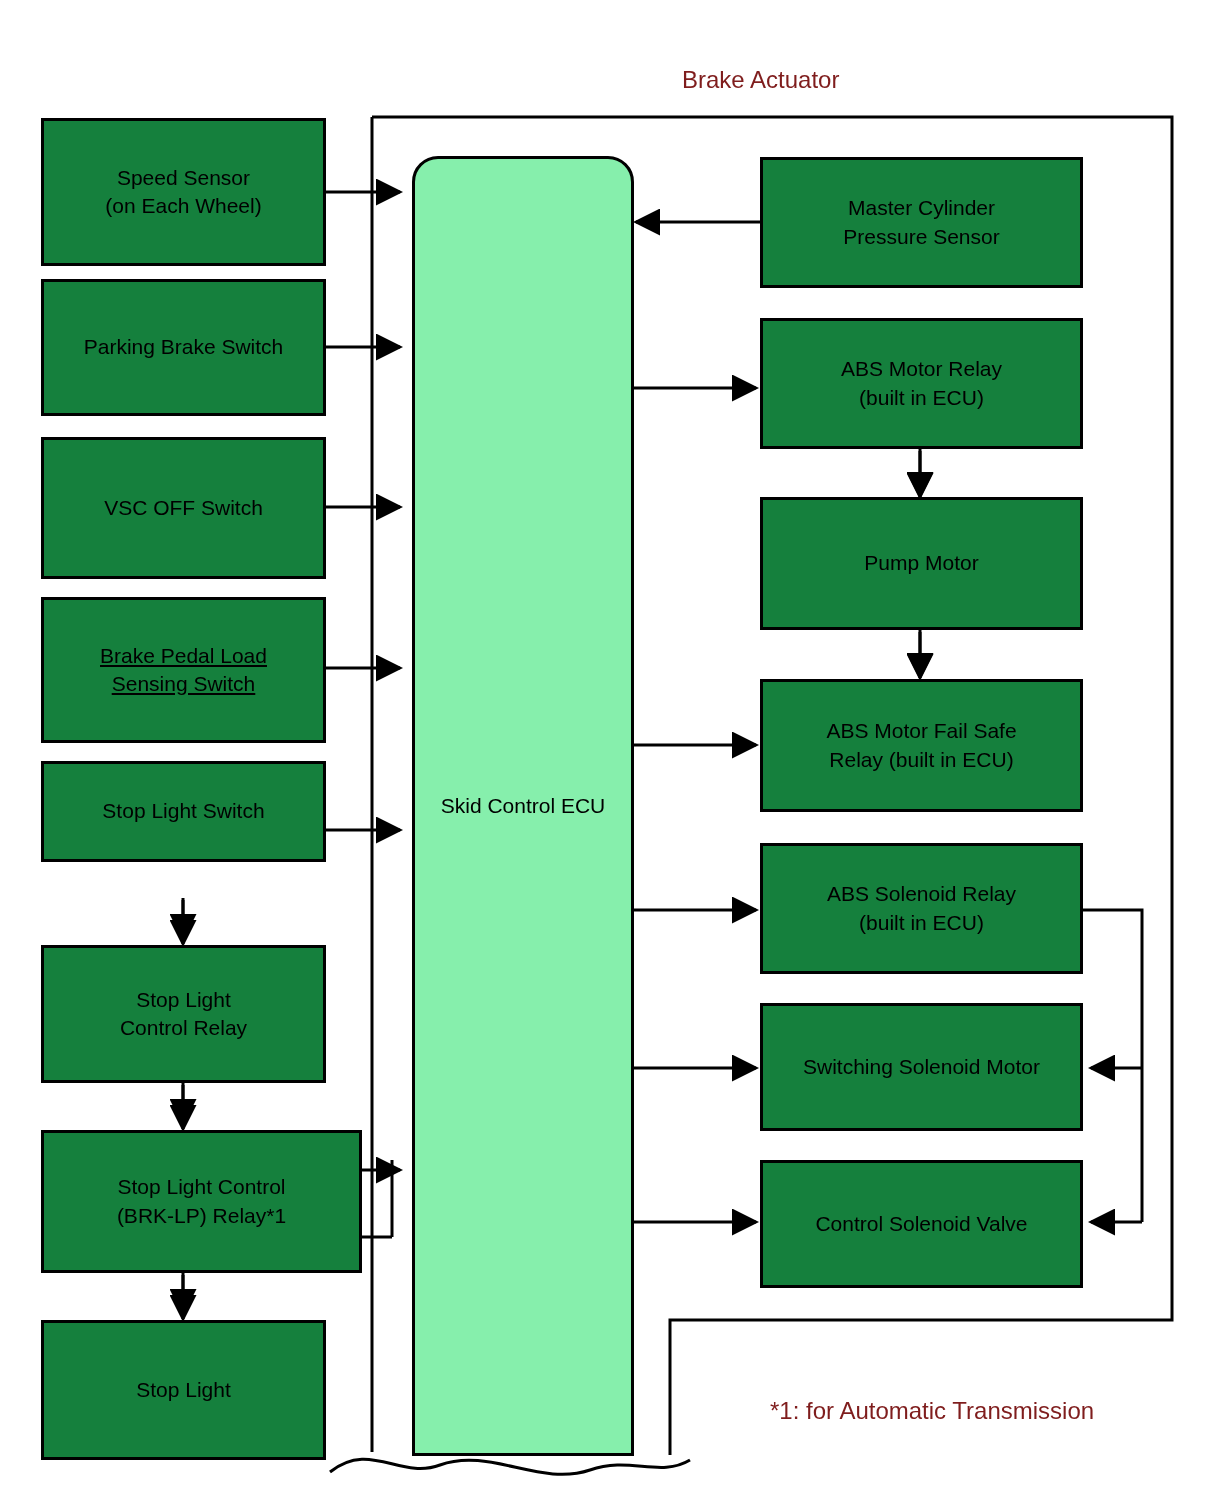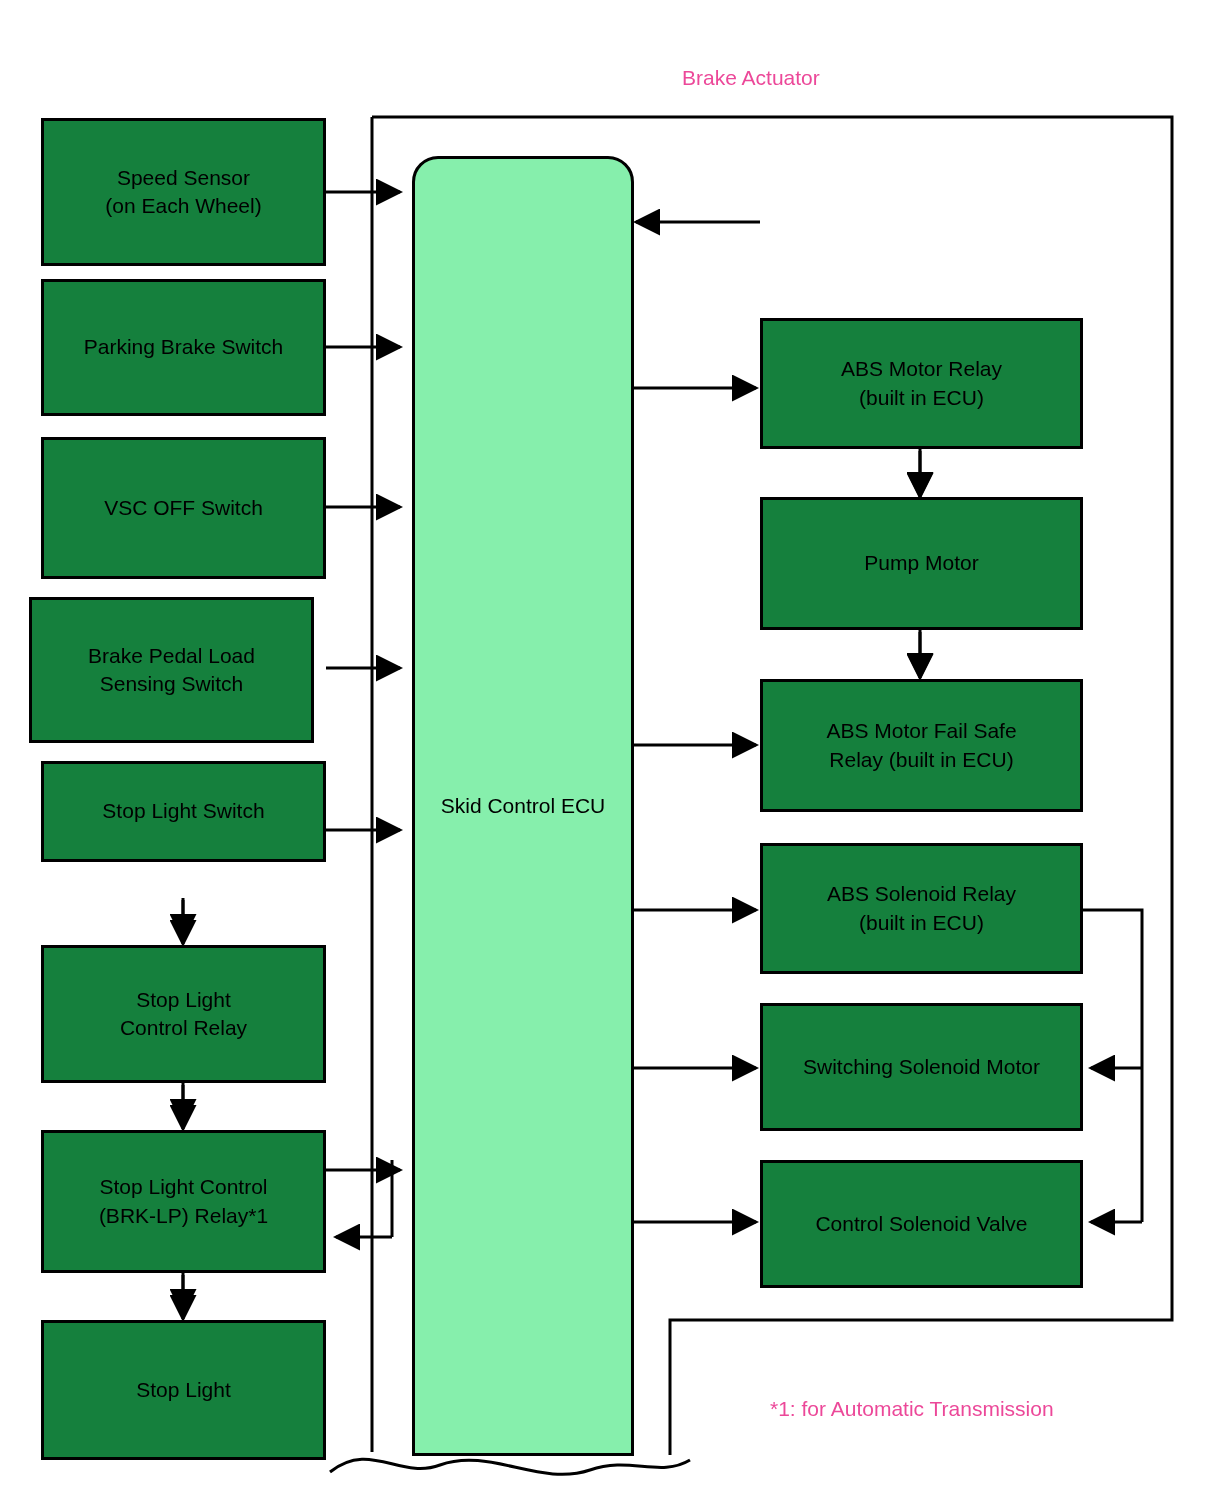--- a/index.html
+++ b/index.html
@@ -28,22 +28,22 @@
     justify-content: center;
     text-align: center;
     font-size: 21px;
     line-height: 1.35;
     color: #000;
     white-space: pre-line;
     z-index: 3;
   }
   .label {
     position: absolute;
-    font-size: 21px;
-    color: #ec4899;
+    font-size: 24px;
+    color: #7f1d1d;
     white-space: pre-line;
     z-index: 4;
   }
   .ecu {
     position: absolute;
     box-sizing: border-box;
     border: 3px solid #000000;
     border-radius: 26px 26px 0 0;
     background: #86efac;
     display: flex;
@@ -141,43 +141,47 @@
   </div>
 
   <div class="box" style="left:41px; top:279px; width:285px; height:137px;">
     <span>Parking Brake Switch</span>
   </div>
 
   <div class="box" style="left:41px; top:437px; width:285px; height:142px;">
     <span>VSC OFF Switch</span>
   </div>
 
-  <div class="box" style="left:29px; top:597px; width:285px; height:146px;">
+  <div class="box" style="left:41px; top:597px; width:285px; height:146px;text-decoration:underline;">
     <span>Brake Pedal Load
 Sensing Switch</span>
   </div>
 
   <div class="box" style="left:41px; top:761px; width:285px; height:101px;">
     <span>Stop Light Switch</span>
   </div>
 
   <div class="box" style="left:41px; top:945px; width:285px; height:138px;">
     <span>Stop Light
 Control Relay</span>
   </div>
 
-  <div class="box" style="left:41px; top:1130px; width:285px; height:143px;">
+  <div class="box" style="left:41px; top:1130px; width:321px; height:143px;">
     <span>Stop Light Control
 (BRK-LP) Relay*1</span>
   </div>
 
   <div class="box" style="left:41px; top:1320px; width:285px; height:140px;">
     <span>Stop Light</span>
   </div>
 
+  <div class="box" style="left:760px; top:157px; width:323px; height:131px;">
+    <span>Master Cylinder
+Pressure Sensor</span>
+  </div>
 
   <div class="box" style="left:760px; top:318px; width:323px; height:131px;">
     <span>ABS Motor Relay
 (built in ECU)</span>
   </div>
 
   <div class="box" style="left:760px; top:497px; width:323px; height:133px;">
     <span>Pump Motor</span>
   </div>
 

